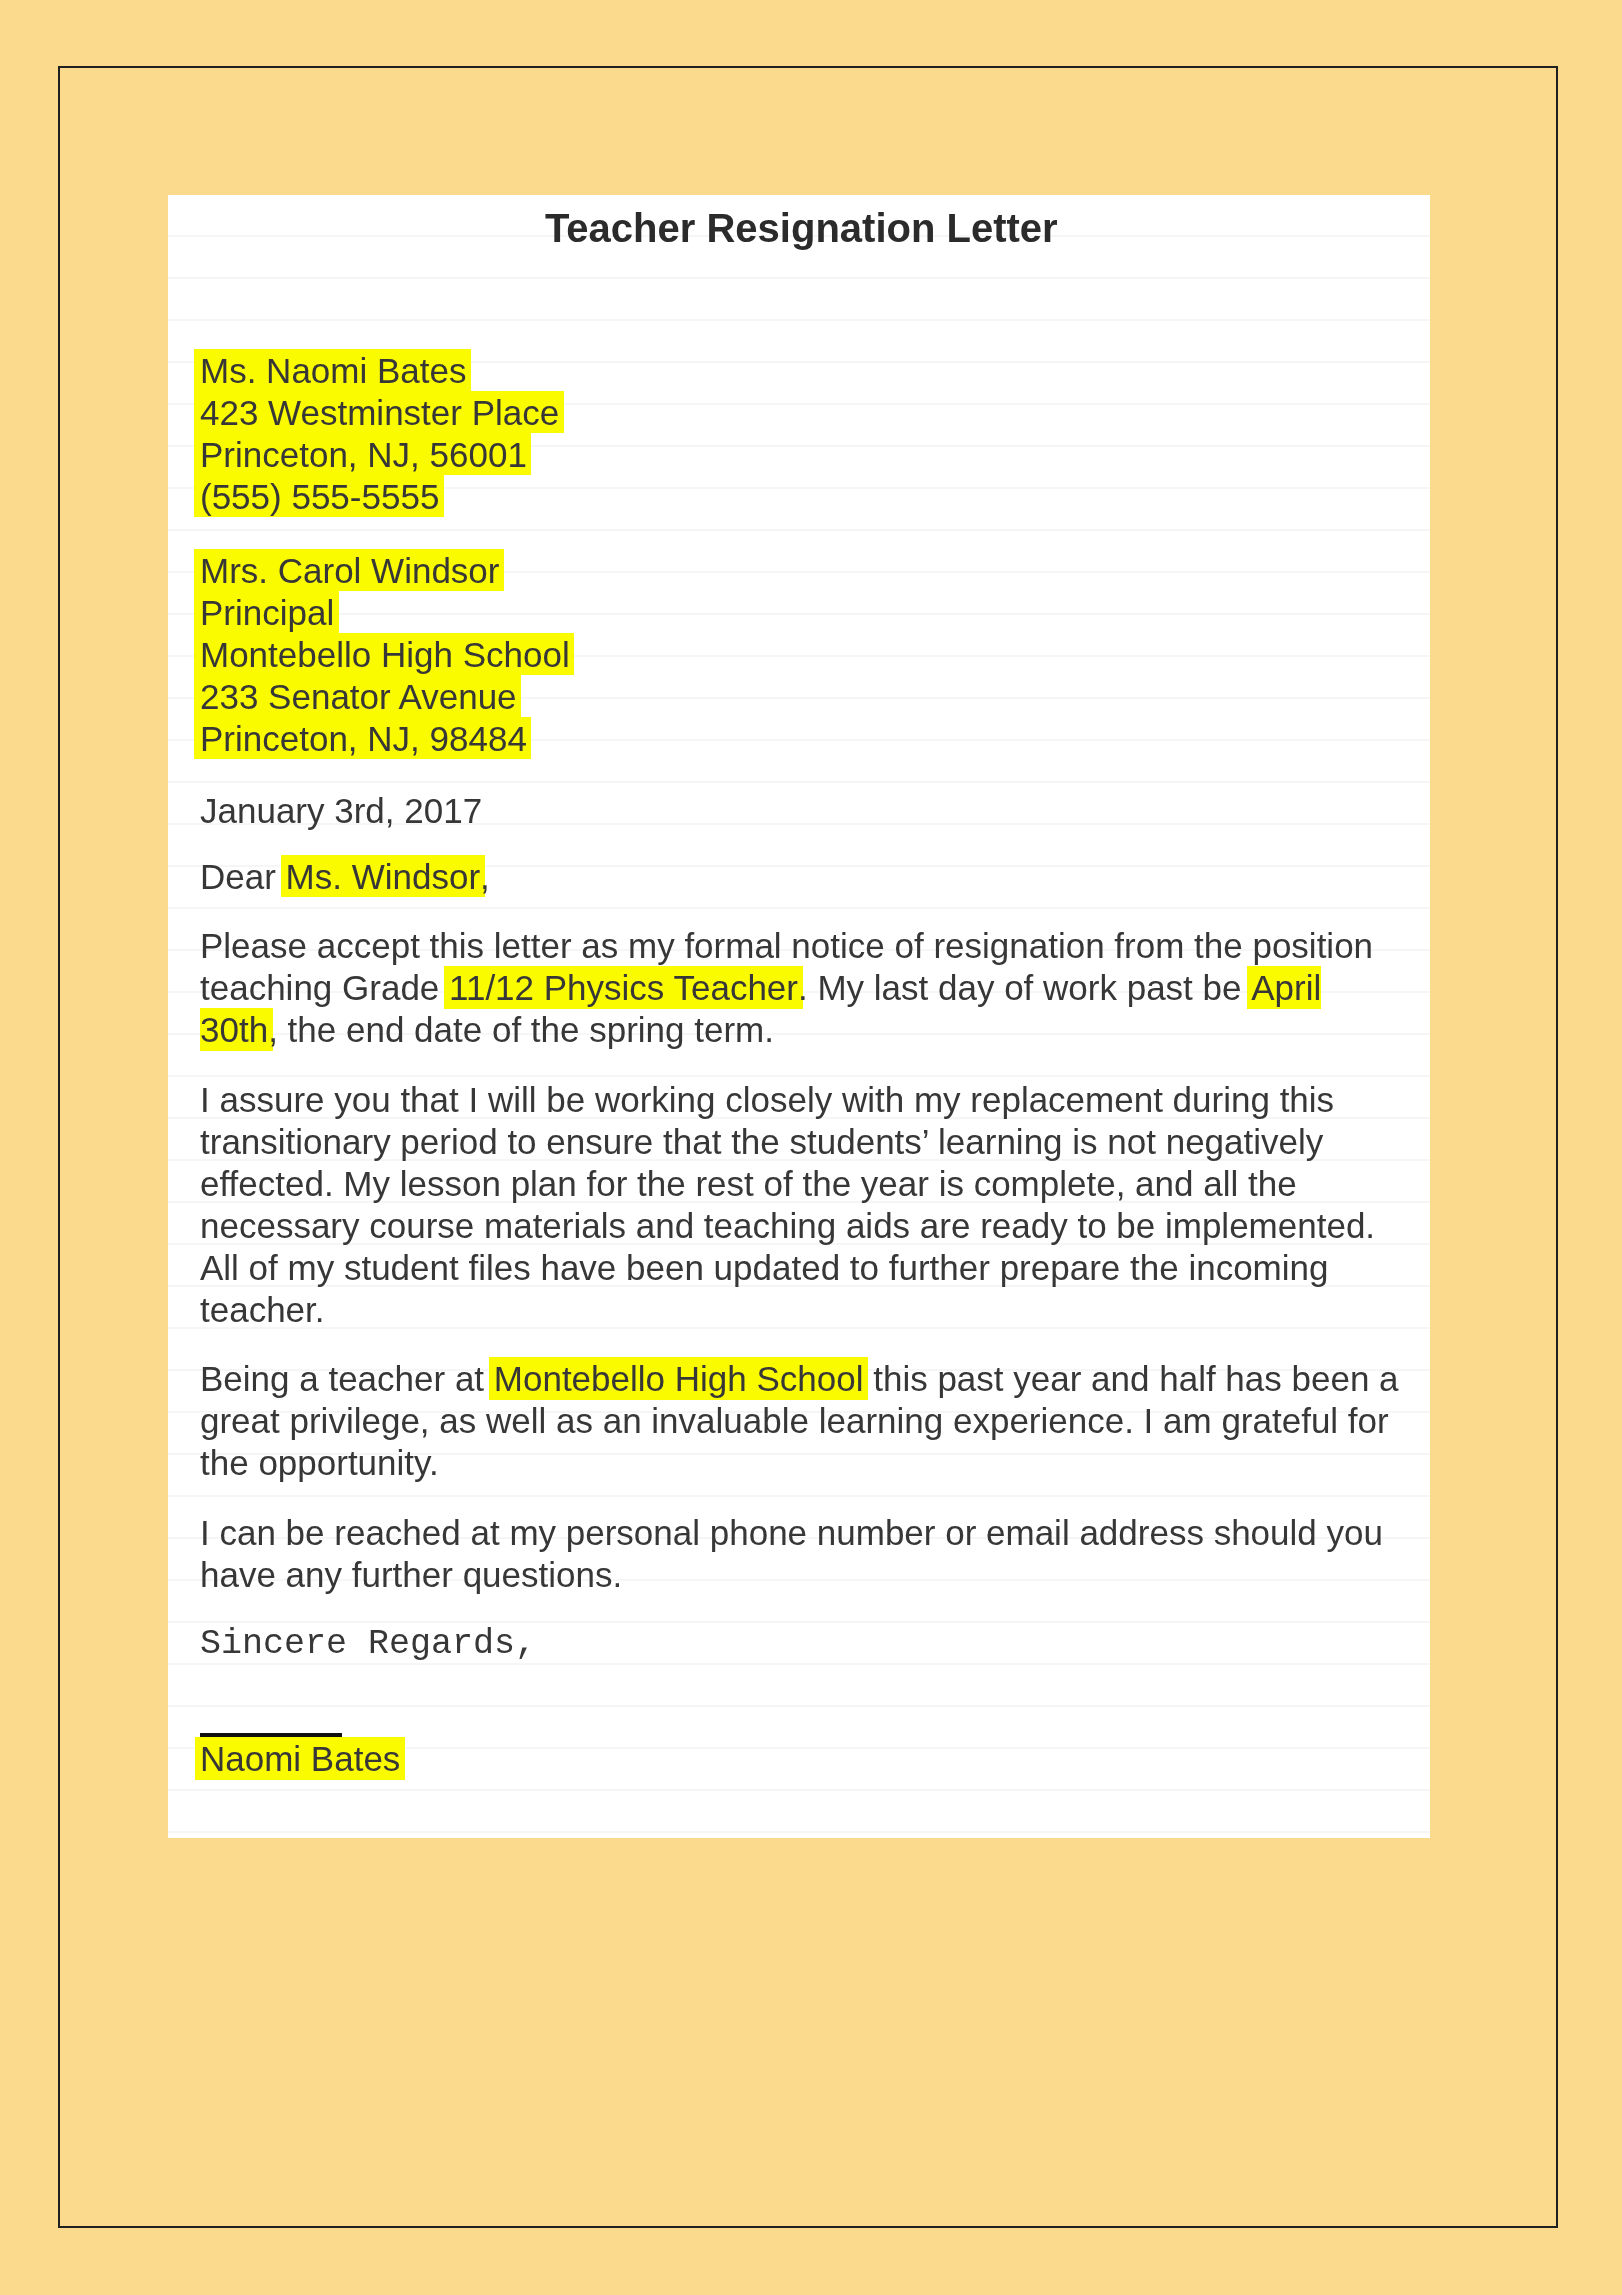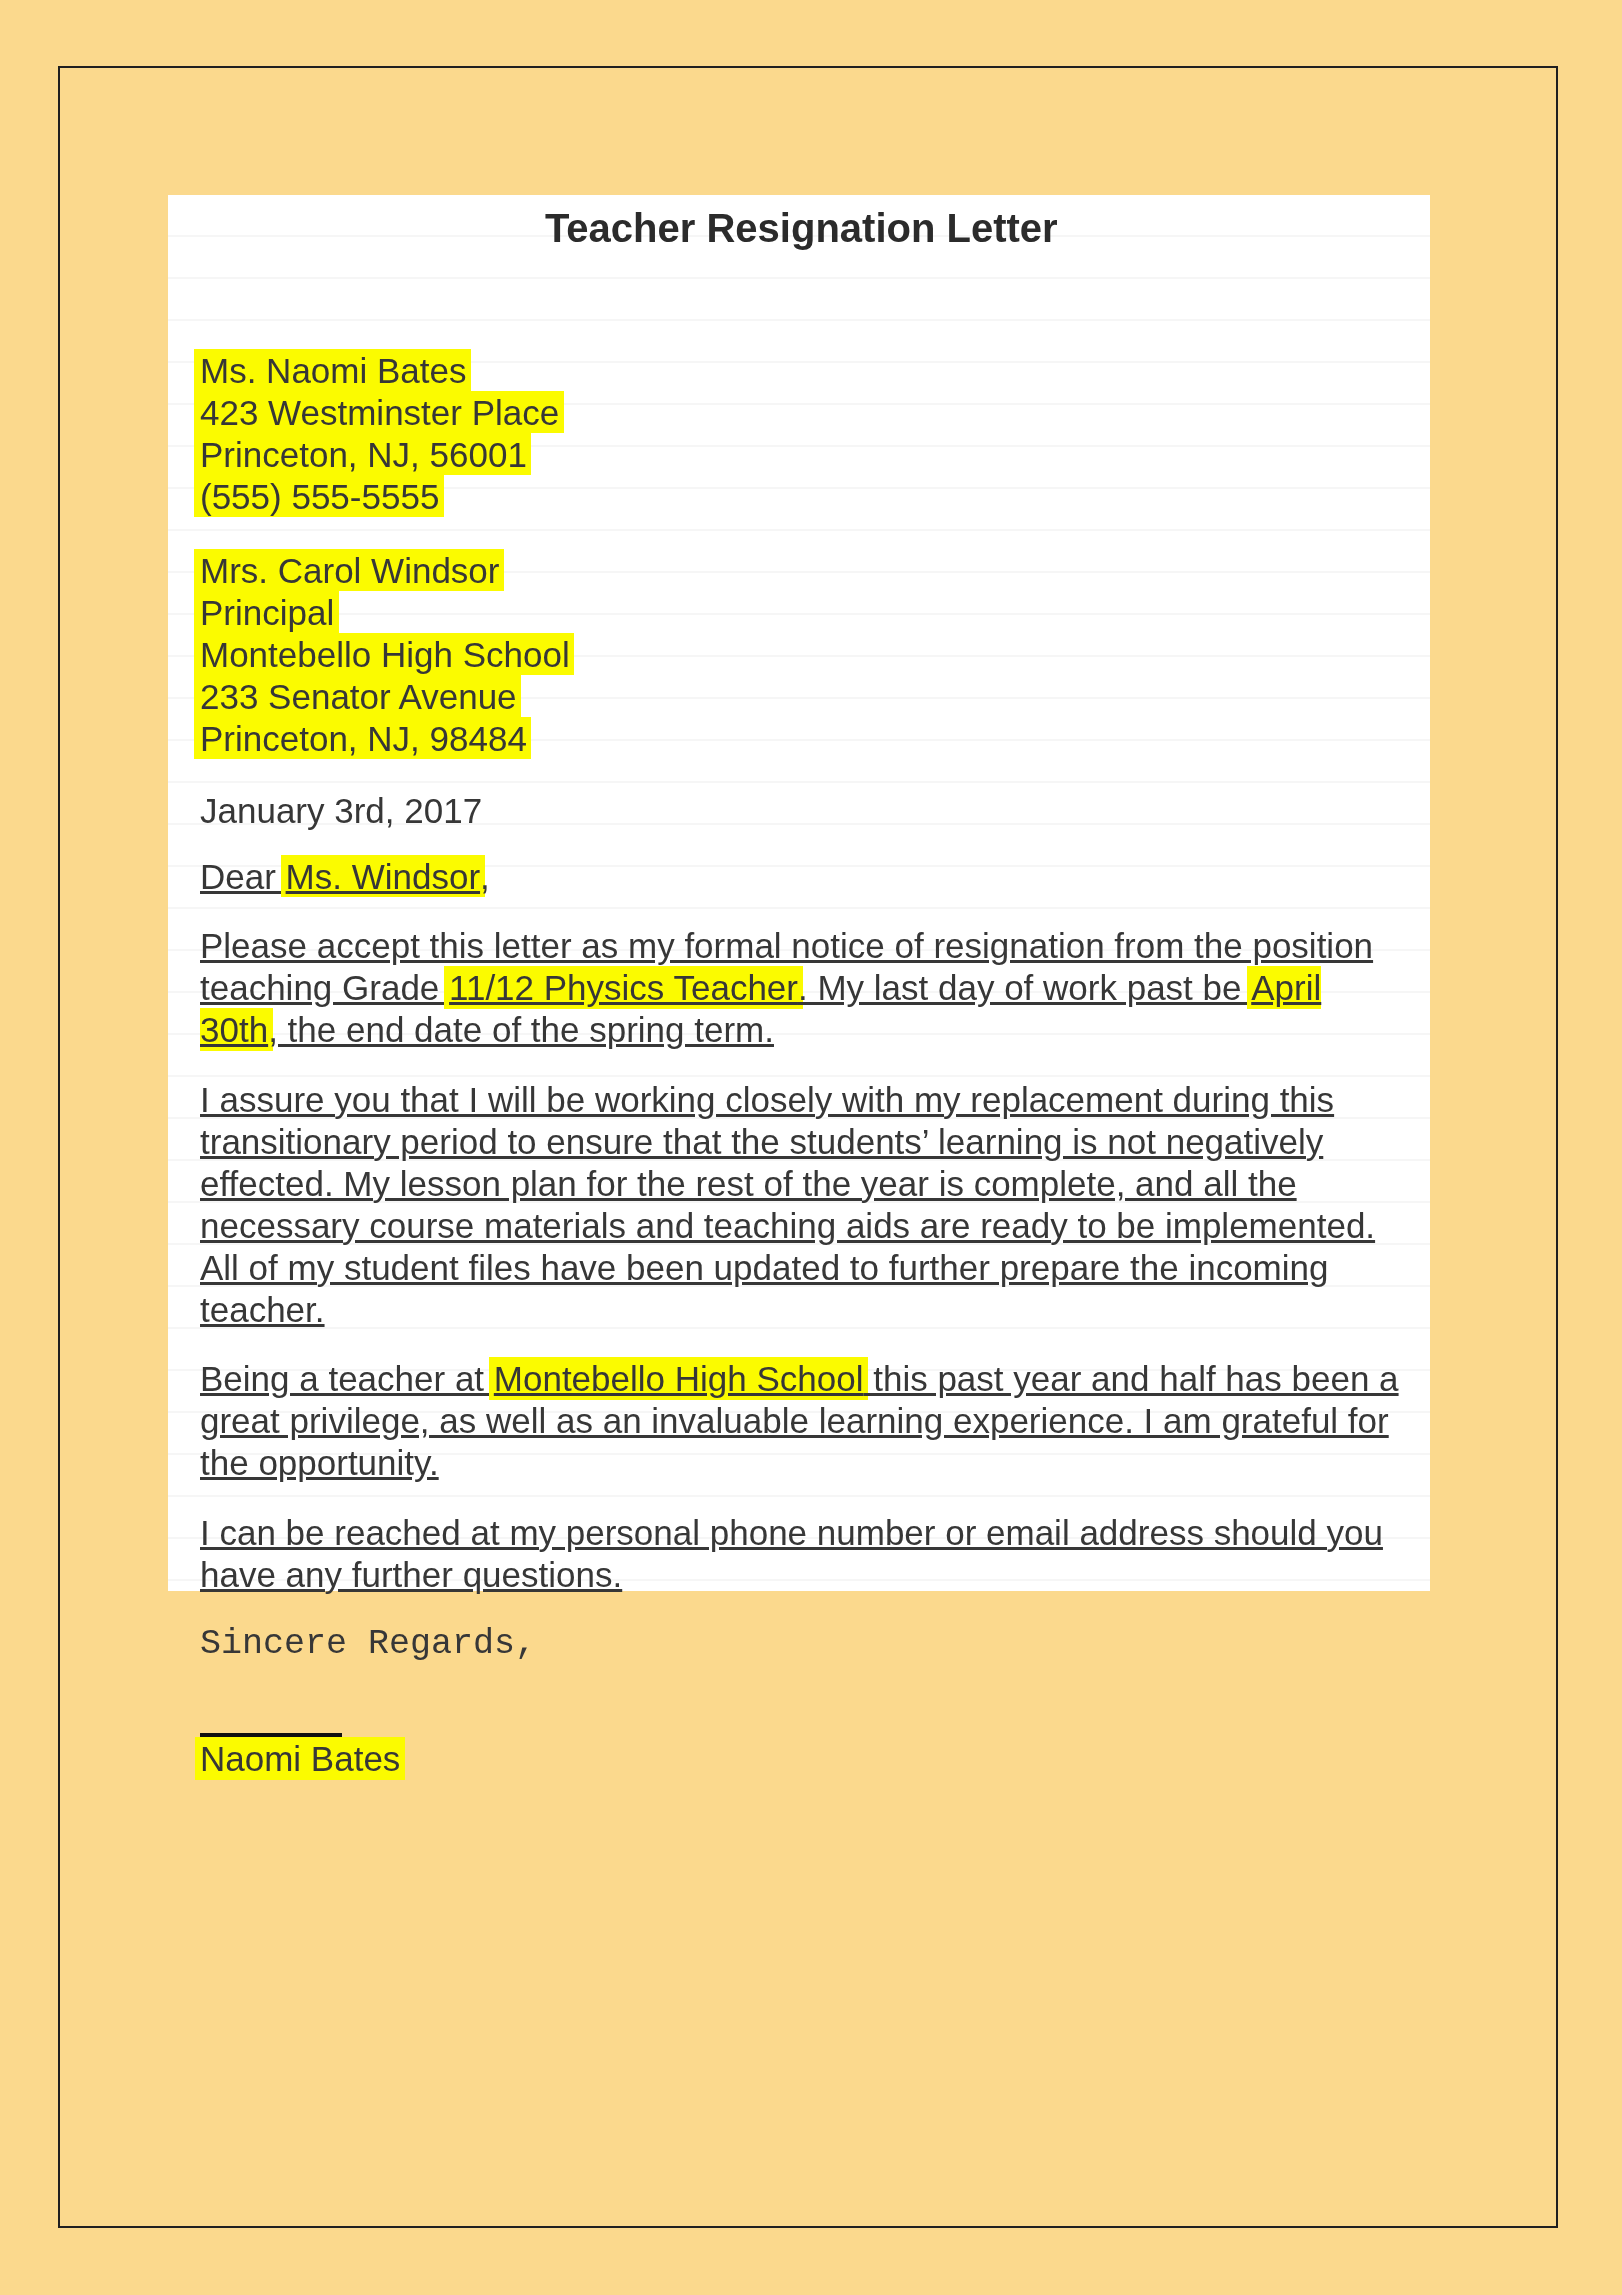--- a/index.html
+++ b/index.html
@@ -21,21 +21,21 @@
     width: 1500px;
     height: 2162px;
     box-sizing: border-box;
     border: 2.8px solid var(--frame_border, #1f1f1f);
   }
   .sheet {
     position: absolute;
     left: 168px;
     top: 195px;
     width: 1262px;
-    height: 1396px;
+    height: 1643px;
     box-sizing: border-box;
     padding: 5.5px 27.5px 0 32px;
     background-color: var(--page_bg, #ffffff);
     background-image: repeating-linear-gradient(
       to bottom,
       rgba(255,255,255,0) 0px,
       rgba(255,255,255,0) 40px,
       rgba(0,0,0,0.035) 40px,
       rgba(0,0,0,0.035) 42px
     );
@@ -47,21 +47,21 @@
     margin: 0 0 94px 0;
     font-size: 40px;
     line-height: 55px;
     font-weight: bold;
     text-align: center;
     color: var(--title_text, #2b2b2b);
   }
   .block { margin: 0 0 32px 0; }
   .block.recipient { margin-bottom: 30px; }
   .date-line { margin: 0 0 24px 0; }
-  p.para { margin: 0 0 27.5px 0; text-decoration: underline; }
+  p.para { margin: 0 0 27.5px 0; }
   .closing { margin: 0 0 68px 0; font-family: Liberation Mono, monospace; }
   .hl {
     background: var(--highlight, #FBFB00);
     padding: 1.8px 4.6px;
     margin: 0 -4.6px;
   }
   .block .line .hl { margin: 1px -4.6px 0 -6.4px; padding: 1.8px 4.6px 1.8px 6.4px; }
   .sig-line {
     width: 142px;
     height: 0;

